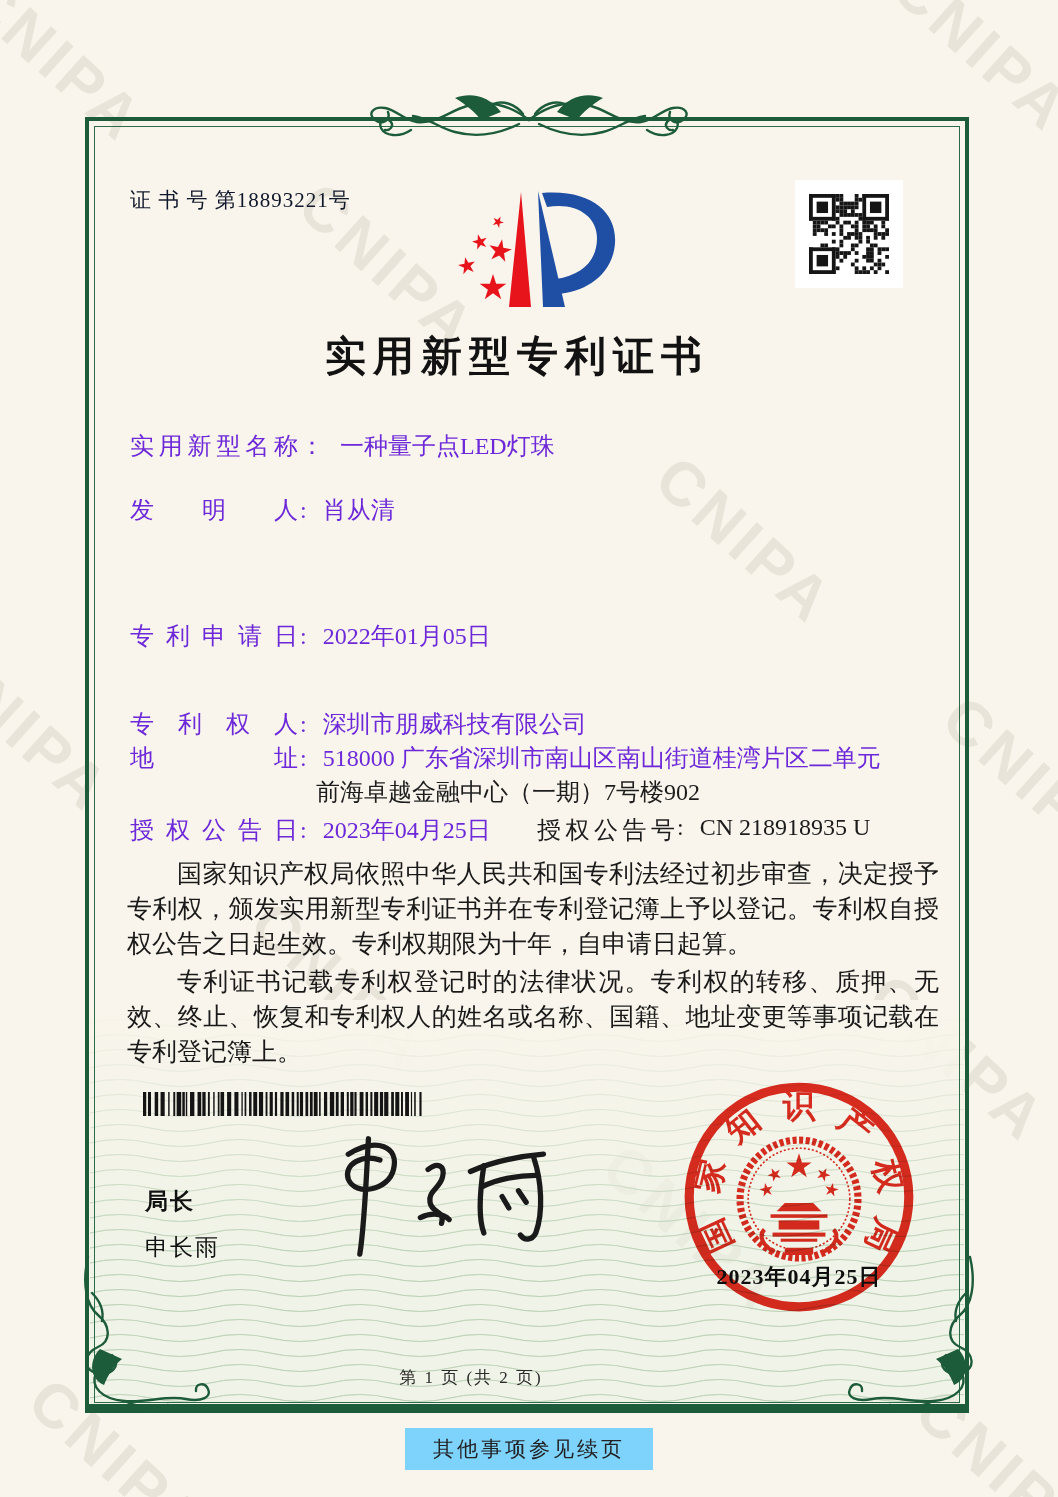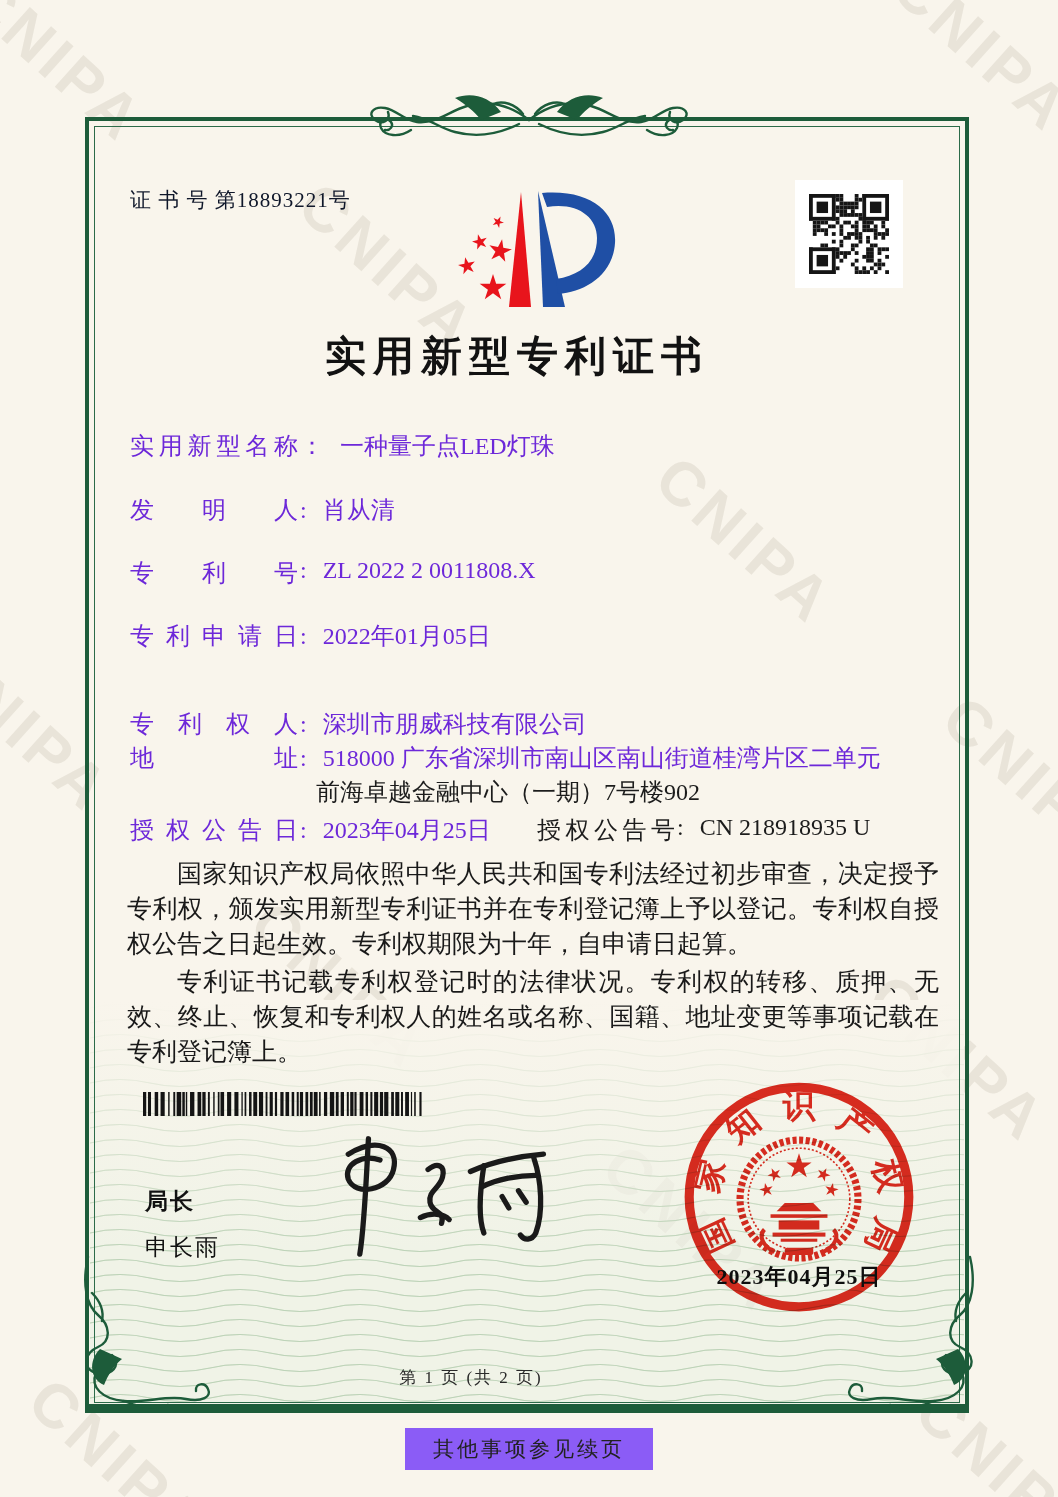--- a/index.html
+++ b/index.html
@@ -52,21 +52,21 @@
     letter-spacing:2px;color:#111;font-weight:500;}
   .director-title{top:1186px;font-weight:bold;}
   .director-name{top:1232px;text-align:center;}
   .signature{position:absolute;left:305px;top:1128px;z-index:5;}
   .seal{position:absolute;left:677px;top:1075px;z-index:6;mix-blend-mode:multiply;opacity:.96;}
   .seal-date{position:absolute;left:677px;top:1262px;width:244px;text-align:center;z-index:7;
     font-size:22px;font-weight:bold;color:#0e0e0e;letter-spacing:1px;}
   .page-info{position:absolute;left:85px;top:1366px;width:772px;text-align:center;
     font-size:17px;letter-spacing:2px;color:#2a2a2a;z-index:4;}
   .cont-note{position:absolute;left:50%;top:1428px;transform:translateX(-50%);
-    background:#8b5cf6;padding:7px 28px;font-size:21px;letter-spacing:3px;color:#222;z-index:4;}
+    background:#7dd3fc;padding:7px 28px;font-size:21px;letter-spacing:3px;color:#222;z-index:4;}
 </style>
 </head>
 <body>
 
 <div class="page">
 
   <div class="wm" style="left:55px;top:58px">CNIPA</div>
   <div class="wm" style="left:982px;top:48px">CNIPA</div>
   <div class="wm" style="left:388px;top:266px">CNIPA</div>
   <div class="wm" style="left:745px;top:540px">CNIPA</div>
@@ -299,23 +299,20 @@
   </div>
 
   <div class="doc-title">实用新型专利证书</div>
 
   <div class="frow" style="top:430px">
     <span class="flabel">实用新型名称</span><span class="fcolon">：</span><span>一种量子点LED灯珠</span>
   </div>
   <div class="frow" style="top:494px">
     <span class="flabel">发明人</span><span class="fcolon">:</span><span>肖从清</span>
   </div>
-  <div class="frow" style="top:557px">
-    <span class="flabel">专利号</span><span class="fcolon">:</span><span>ZL 2022 2 0011808.X</span>
-  </div>
   <div class="frow" style="top:620px">
     <span class="flabel">专利申请日</span><span class="fcolon">:</span><span>2022年01月05日</span>
   </div>
   <div class="frow" style="top:708px">
     <span class="flabel">专利权人</span><span class="fcolon">:</span><span>深圳市朋威科技有限公司</span>
   </div>
   <div class="frow" style="top:742px">
     <span class="flabel">地址</span><span class="fcolon">:</span><span>518000 广东省深圳市南山区南山街道桂湾片区二单元</span>
   </div>
   <div class="addr2" style="top:776px">前海卓越金融中心（一期）7号楼902</div>

